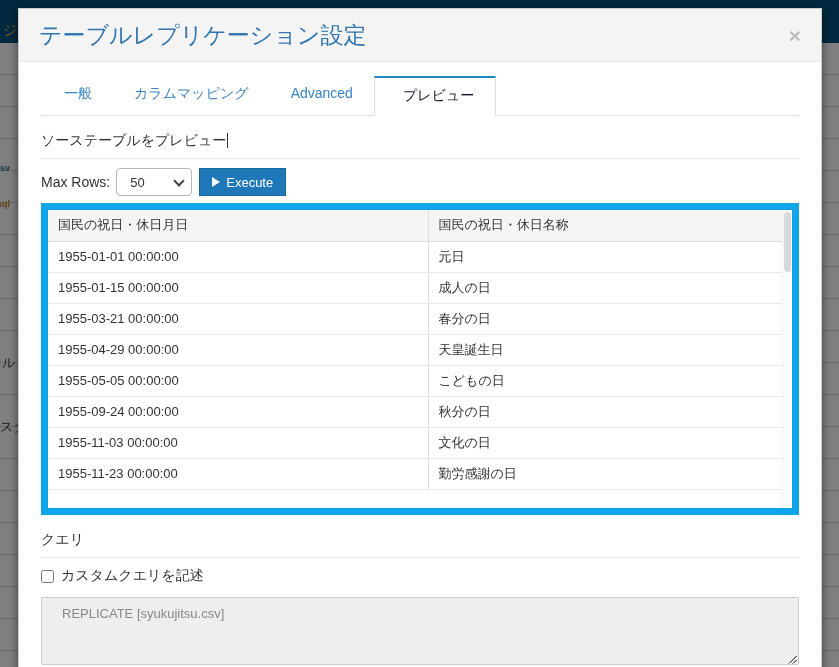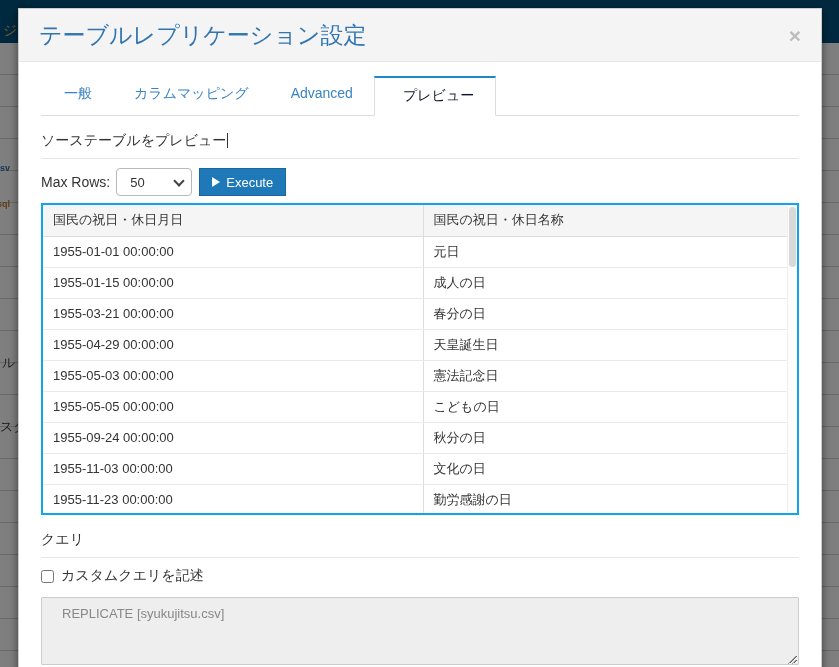--- a/index.html
+++ b/index.html
@@ -69,21 +69,21 @@
     content:""; position:absolute; right:9px; top:9px; width:6px; height:6px;
     border-right:2px solid #444; border-bottom:2px solid #444; transform:rotate(45deg); pointer-events:none;
   }
   .btn-exec {
     height:28px; padding:10px 12px; background:#1f79b8; border:1px solid #1a679c; border-radius:0;
     color:#fff; font-size:13px; display:inline-flex; align-items:center; gap:6px; cursor:pointer; font-family:inherit;
   }
   .play-icon { width:0; height:0; border-left:8px solid #fff; border-top:5px solid transparent; border-bottom:5px solid transparent; }
 
   
-  .table-wrap { position:relative; margin-top:7px; height:312px; border:2px solid #0ea5e9; overflow:hidden; background:#fff; }
+  .table-wrap { position:relative; margin-top:7px; height:312px; border:7px solid #0ea5e9; overflow:hidden; background:#fff; }
   table.preview { border-collapse:collapse; width:calc(100% - 10px); table-layout:fixed; font-size:13px; color:#333; }
   table.preview th, table.preview td {
     height:31px; padding:0 10px; text-align:left; font-weight:normal;
     white-space:nowrap; overflow:hidden;
   }
   table.preview th { background:#f5f5f5; border-bottom:1px solid #ddd; color:#333; }
   table.preview td { border-bottom:1px solid #e9e9e9; }
   table.preview th + th, table.preview td + td { border-left:1px solid #ddd; }
   col.c-date { width:380px; }
   .sb-track { position:absolute; top:1px; right:1px; bottom:1px; width:9px; background:#fcfcfc; border-left:1px solid #f0f0f0; }
@@ -177,24 +177,20 @@
             <tr>
               <td>1955-03-21 00:00:00</td>
               <td>春分の日</td>
             </tr>
 
             <tr>
               <td>1955-04-29 00:00:00</td>
               <td>天皇誕生日</td>
             </tr>
 
-            <tr>
-              <td>1955-05-03 00:00:00</td>
-              <td>憲法記念日</td>
-            </tr>
 
             <tr>
               <td>1955-05-05 00:00:00</td>
               <td>こどもの日</td>
             </tr>
 
             <tr>
               <td>1955-09-24 00:00:00</td>
               <td>秋分の日</td>
             </tr>

